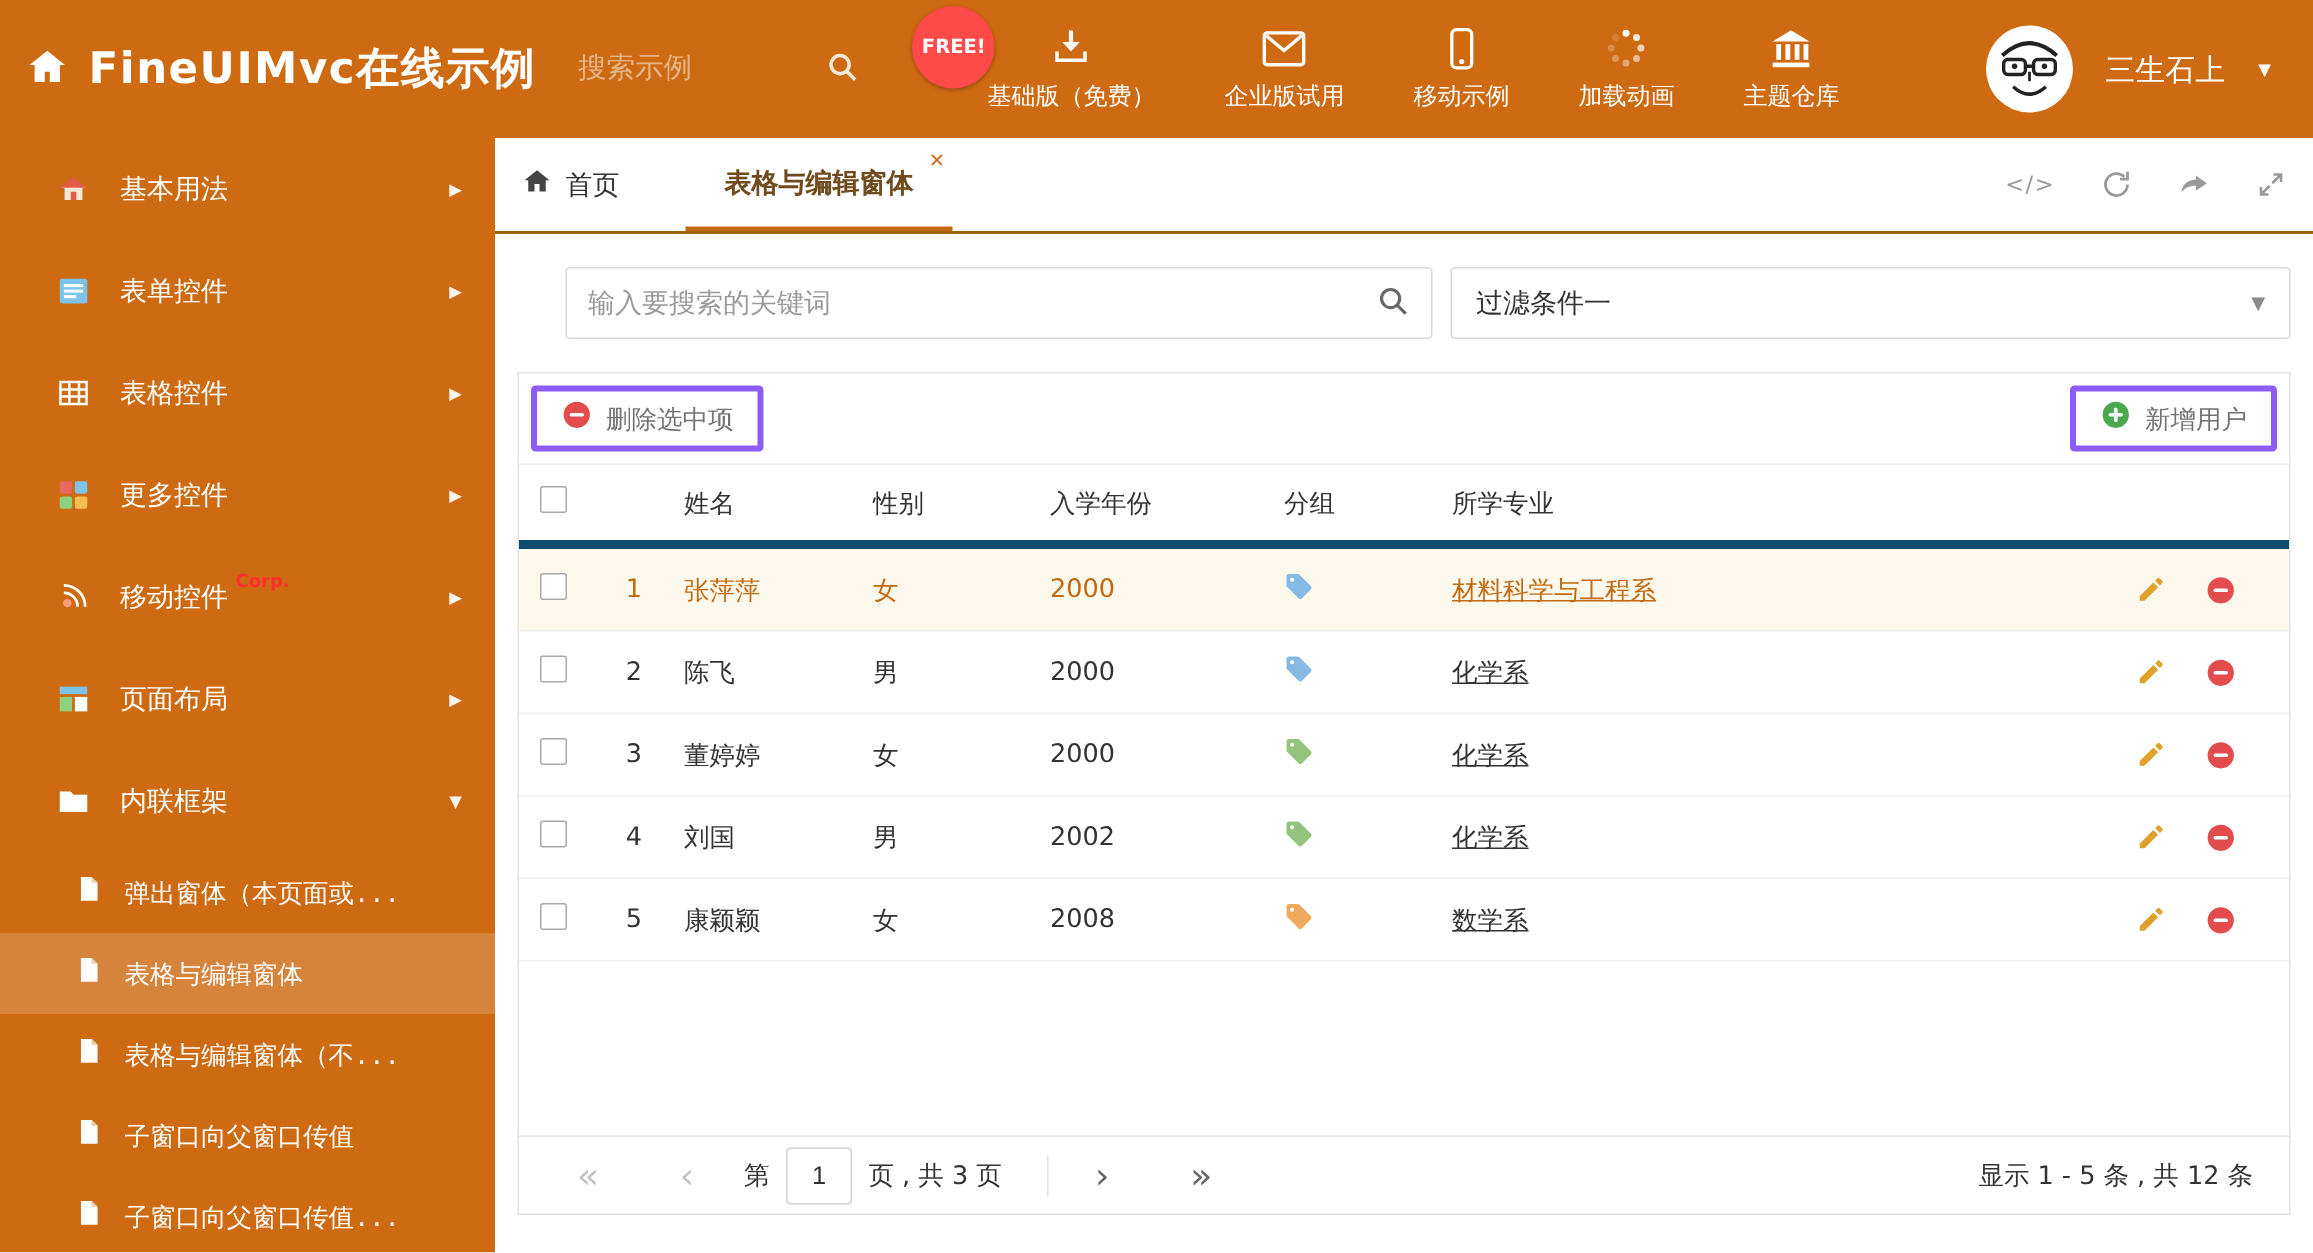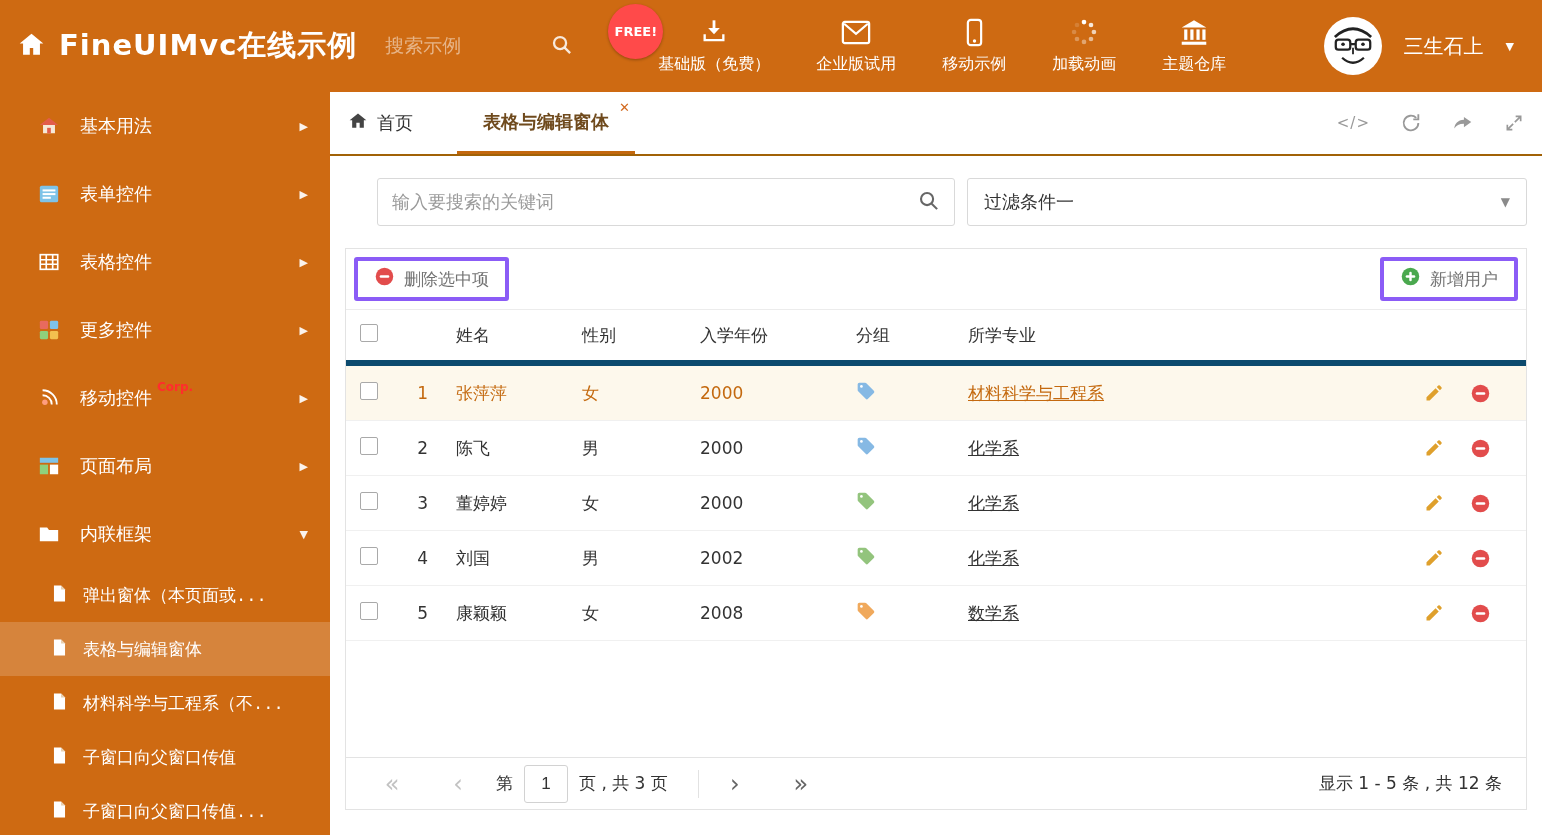--- a/index.html
+++ b/index.html
@@ -315,21 +315,21 @@
     <span class="label">表格与编辑窗体</span>
   </div>
 
   <div class="ssub-item">
     <span>
       <svg viewBox="0 0 24 24" width="19" height="19">
           <path d="M5 2h9l5 5v15H5z" fill="#fff"></path>
           <path d="M14 2v5h5z" fill="#e8cfae"></path>
         </svg>
     </span>
-    <span class="label">材料科学与工程系（不...</span>
+    <span class="label">表格与编辑窗体（不...</span>
   </div>
 
   <div class="ssub-item">
     <span>
       <svg viewBox="0 0 24 24" width="19" height="19">
           <path d="M5 2h9l5 5v15H5z" fill="#fff"></path>
           <path d="M14 2v5h5z" fill="#e8cfae"></path>
         </svg>
     </span>
     <span class="label">子窗口向父窗口传值</span>

